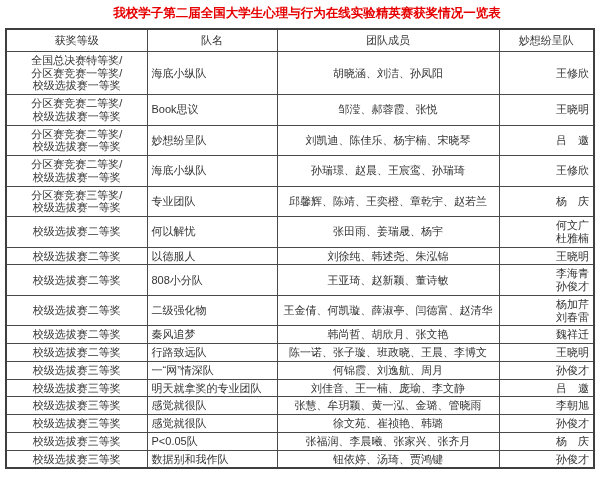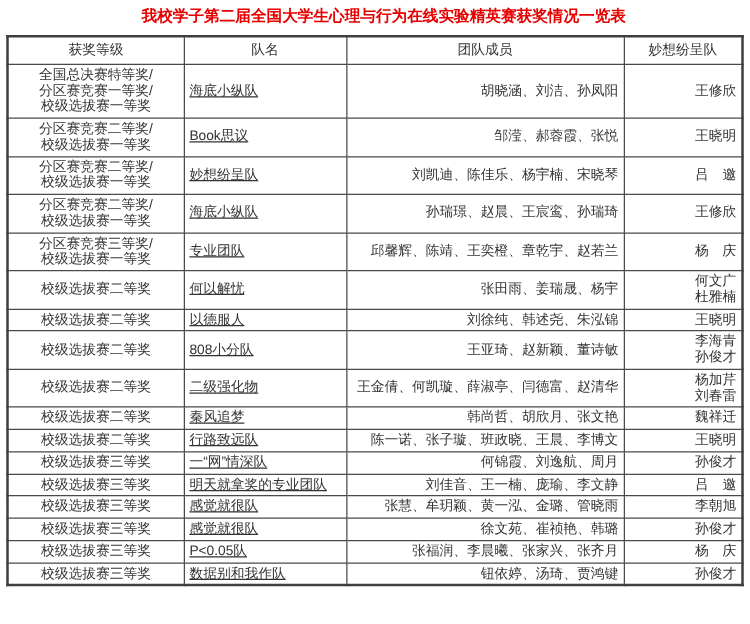--- a/index.html
+++ b/index.html
@@ -42,22 +42,22 @@
     white-space: pre-line;
     overflow: hidden;
     font-weight: normal;
   }
   col.c1 { width: 141px; }
   col.c2 { width: 130px; }
   col.c3 { width: 222px; }
   col.c4 { width: 95px; }
   table.awards th { text-align: center; padding: 4px 16px; }
   td.cell-award   { text-align: center; margin-left: 46px; }
-  td.cell-team    { text-align: left; padding-left: 9px; text-decoration: underline; }
-  td.cell-members { text-align: right; padding-left: 6px; margin-top: 26px; }
+  td.cell-team    { text-align: left; padding-left: 9px; }
+  td.cell-members { text-align: center; padding-left: 6px; margin-top: 26px; }
   td.cell-advisor { text-align: right; }
 </style>
 </head>
 <body>
 
 <div class="page">
   <div class="doc-title">我校学子第二届全国大学生心理与行为在线实验精英赛获奖情况一览表</div>
 
   <table class="awards">
     <colgroup>

